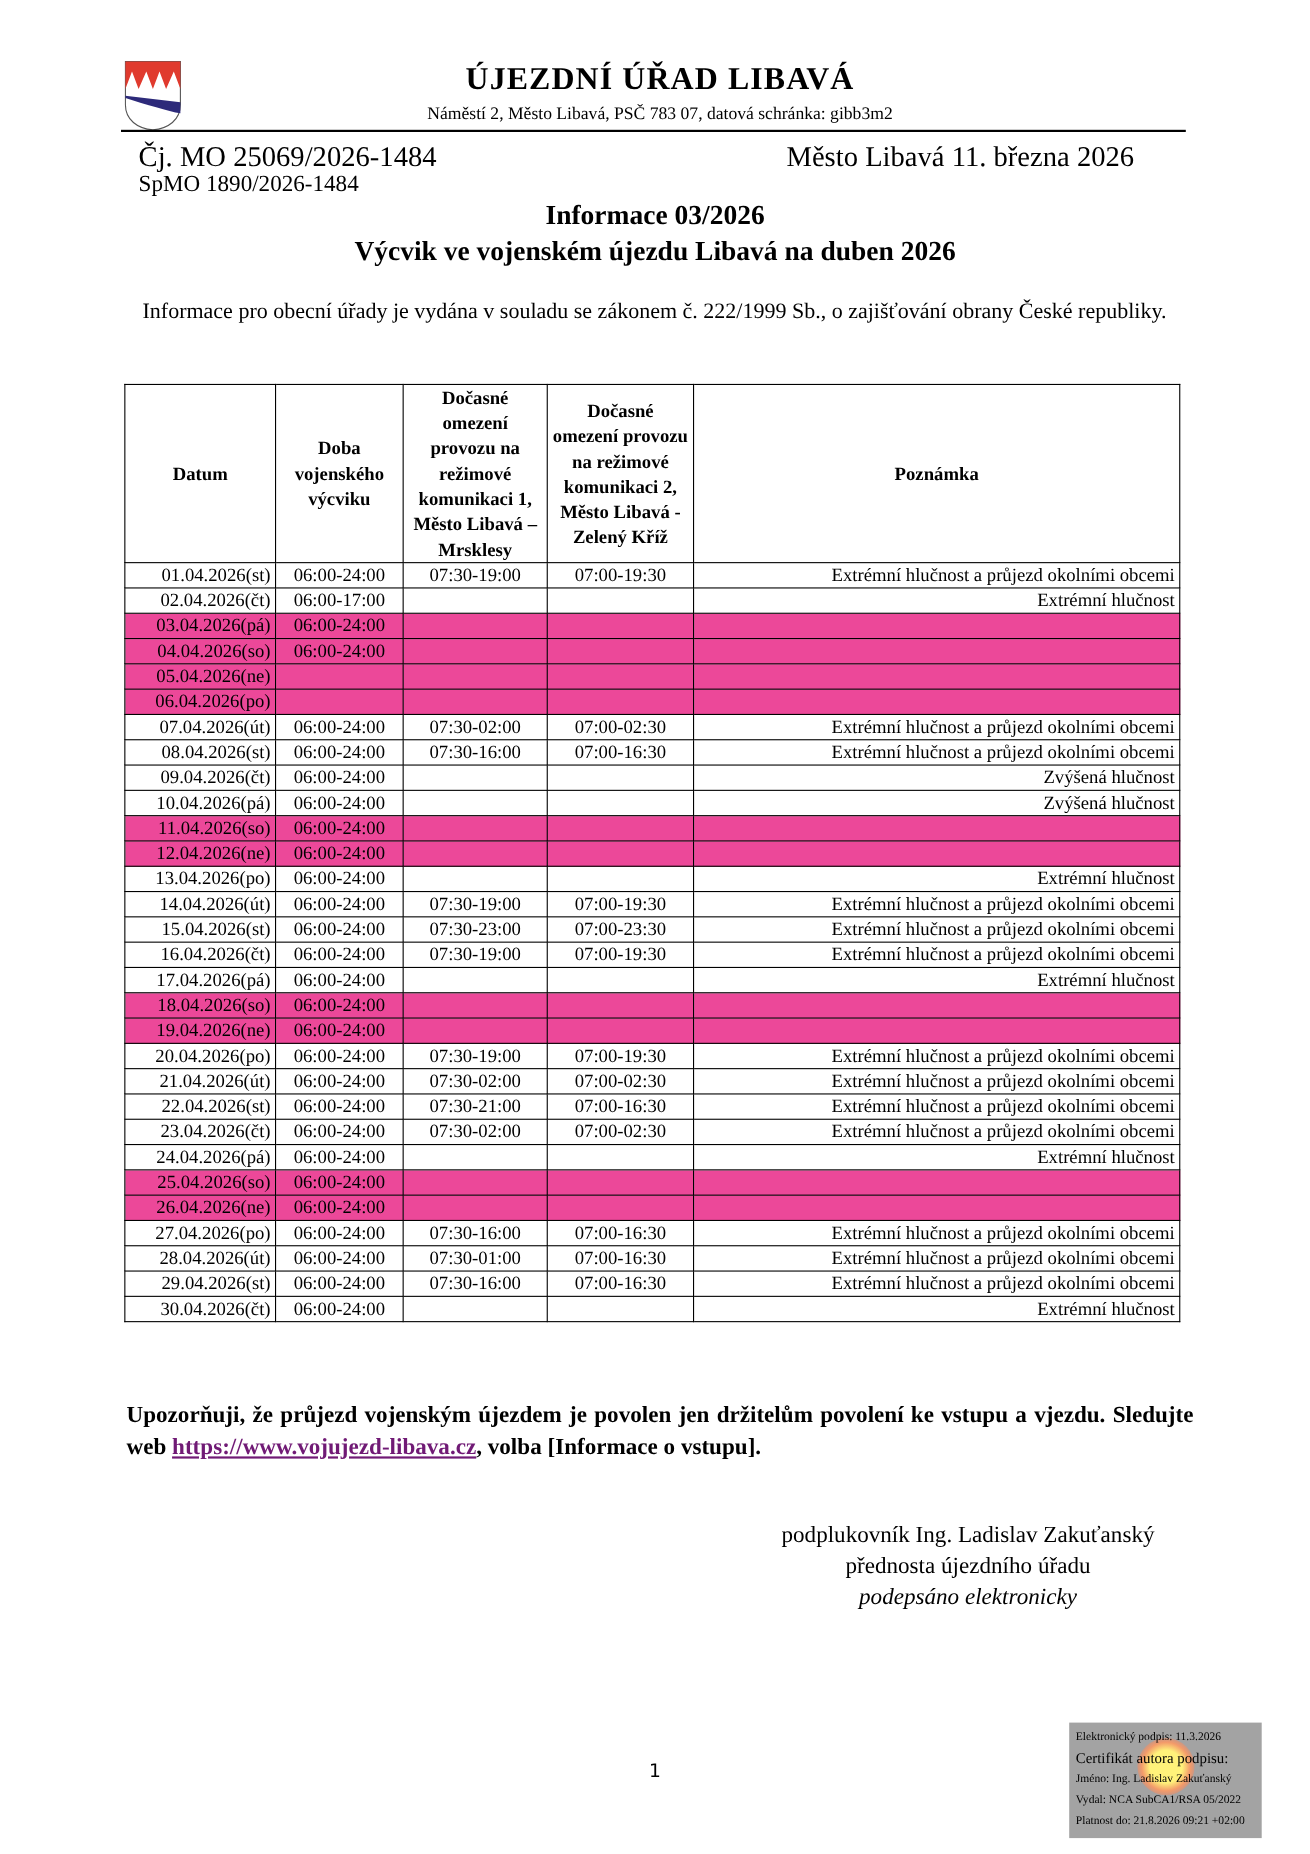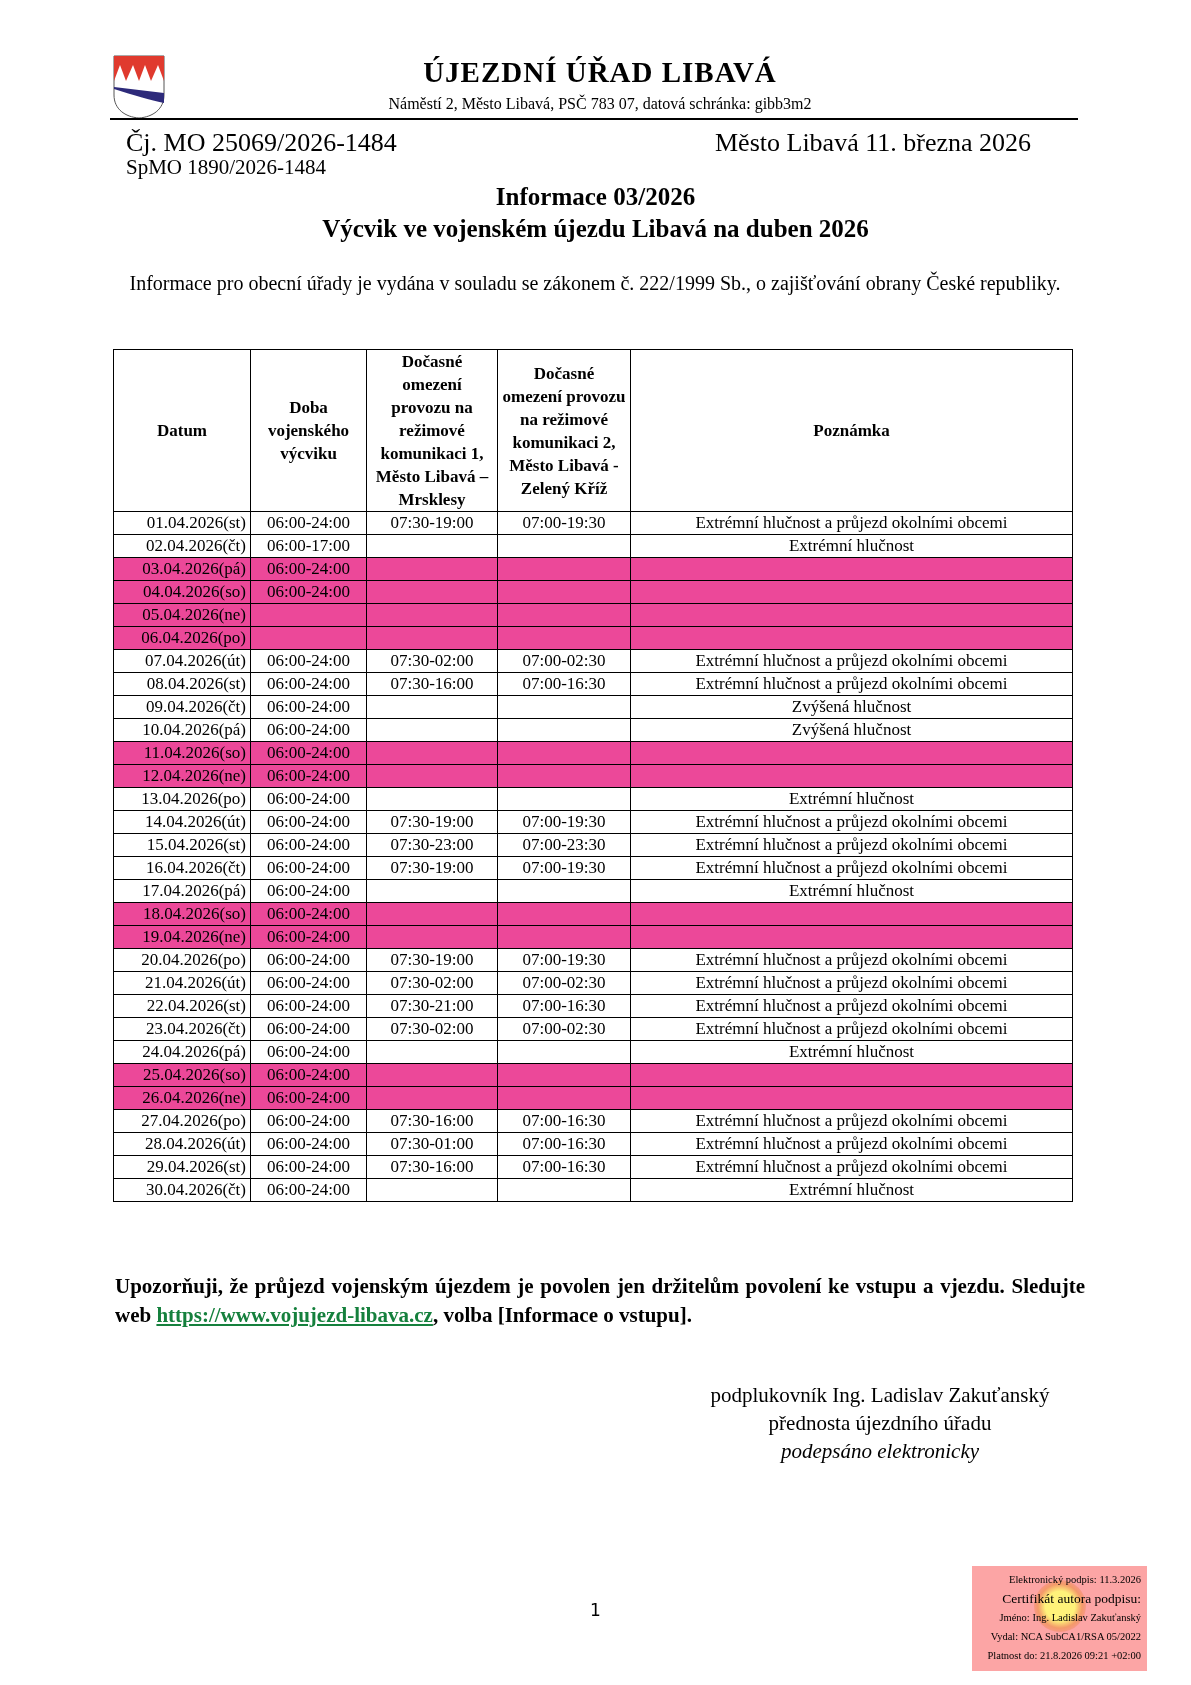--- a/index.html
+++ b/index.html
@@ -27,35 +27,35 @@
 
   
   table.sched { position: absolute; left: 113px; top: 349px; width: 960px; border-collapse: collapse;
                 font-size: 17px; table-layout: fixed; }
   table.sched th, table.sched td { border: 1.5px solid #000; padding: 0 4px; }
   table.sched th { font-weight: bold; text-align: center; font-size: 17px; line-height: 23px; vertical-align: middle; height: 161px; }
   table.sched td { height: 22px; line-height: 22px; white-space: nowrap; }
   table.sched tr.hl td { background: #ec4899; }
   .date-wrap { display: flex; justify-content: flex-end; }
   td.c-center { text-align: center; }
-  td.c-note { text-align: center; padding-left: 5px; }
+  td.c-note { text-align: right; padding-left: 5px; }
 
   .notice { position: absolute; left: 115px; top: 1272px; width: 970px; font-weight: bold; font-size: 21px;
             line-height: 29px; text-align: justify; }
-  .notice a { color: #15803d; text-decoration: underline; }
+  .notice a { color: #701a75; text-decoration: underline; }
 
   .sig { position: absolute; left: 660px; width: 440px; text-align: center; font-size: 21px; }
   .sig.s1 { top: 1383px; }
   .sig.s2 { top: 1411px; }
   .sig.s3 { top: 1439px; font-style: italic; }
 
   .page-num { position: absolute; left: 590px; top: 1600px; font-family: "DejaVu Sans", sans-serif; font-size: 17px; }
 
-  .esig { position: absolute; left: 972px; top: 1566px; width: 175px; height: 105px; background: #fca5a5;
-          font-size: 10.5px; line-height: 19px; padding: 4px 6px; box-sizing: border-box; overflow: hidden; text-align: right; }
+  .esig { position: absolute; left: 972px; top: 1566px; width: 175px; height: 105px; background: #a3a3a3;
+          font-size: 10.5px; line-height: 19px; padding: 4px 6px; box-sizing: border-box; overflow: hidden; }
   .esig .stamp { position: absolute; left: 62px; top: 14px; width: 52px; height: 52px; border-radius: 50%;
                  background: radial-gradient(circle, #fff27a 0 40%, #f39a6a 60%, rgba(240,120,90,0.3) 75%, transparent 76%); }
   .esig .line { position: relative; white-space: nowrap; }
   .esig .line.big { font-size: 13.5px; }
 </style>
 </head>
 <body>
 
 <div class="page">
 

